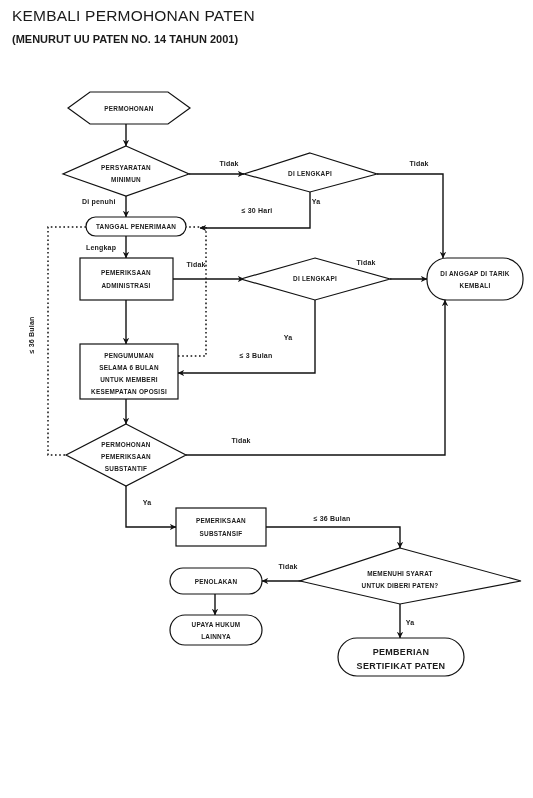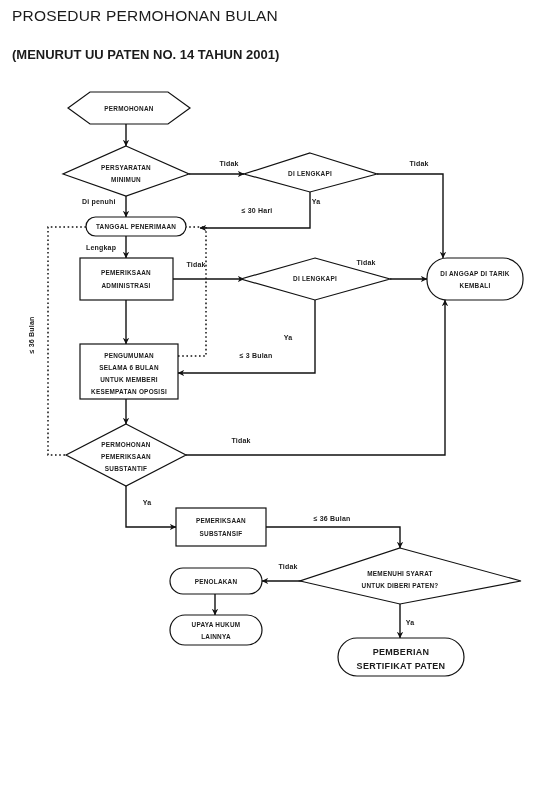--- a/index.html
+++ b/index.html
@@ -28,25 +28,25 @@
     width: 500px;
   }
   .title-main {
     font-size: 15.5px;
     letter-spacing: 0.2px;
     color: #1b1b1b;
     line-height: 1.35;
     white-space: nowrap;
   }
   .title-sub {
-    font-size: 13px;
+    font-size: 11px;
     font-weight: bold;
     color: #1b1b1b;
     line-height: 1.35;
-    margin-top: 19px;
+    margin-top: 5px;
     white-space: nowrap;
   }
   svg.flow {
     position: absolute;
     left: 0;
     top: 0;
     width: 533px;
     height: 798px;
   }
   .shape {
@@ -89,21 +89,21 @@
   text.edgetext.left {
     text-anchor: start;
   }
 </style>
 </head>
 <body>
 
 <div id="page">
 
   <div class="title-block">
-    <div class="title-main">PROSEDUR PERMOHONAN BULAN</div>
+    <div class="title-main">KEMBALI PERMOHONAN PATEN</div>
     <div class="title-sub">(MENURUT UU PATEN NO. 14 TAHUN 2001)</div>
   </div>
 
   <svg class="flow" viewBox="0 0 533 798">
     <defs>
       <marker id="arrow" viewBox="0 0 10 10" refX="8.6" refY="5" markerWidth="5.2" markerHeight="5.2" orient="auto-start-reverse">
         <path d="M 0 0.6 L 9 5 L 0 9.4 L 2.6 5 Z" fill="#111111"></path>
       </marker>
     </defs>
 

